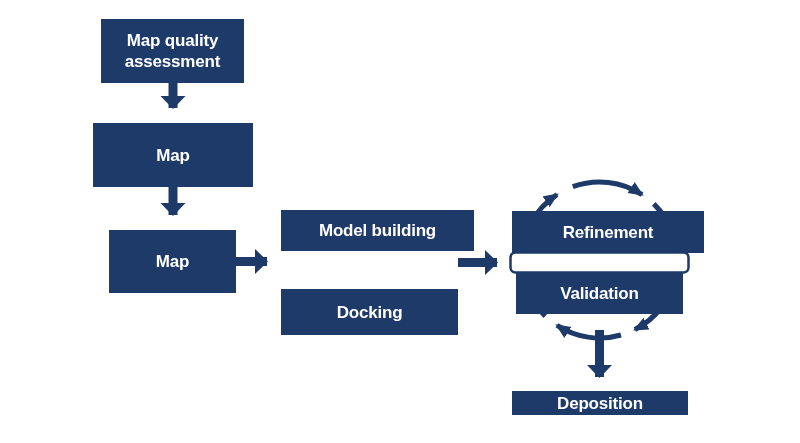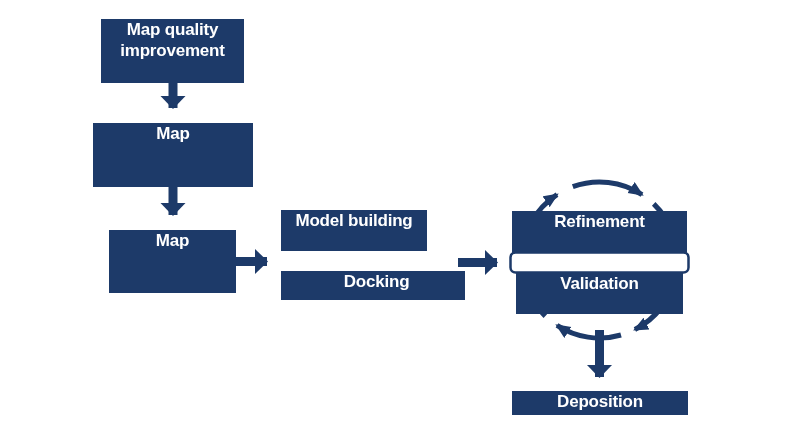--- a/index.html
+++ b/index.html
@@ -15,36 +15,36 @@
     position: absolute;
     left: 0; top: 0;
     width: 800px; height: 443px;
   }
   .node {
     position: absolute;
     background: #1d3a69;
     color: #ffffff;
     display: flex;
     flex-direction: column;
-    justify-content: flex-start;
+    justify-content: center;
     align-items: center;
     text-align: center;
     font-weight: 700;
     font-size: 17px;
     line-height: 21px;
     letter-spacing: -0.2px;
   }
   .node span { display: block; }
   
   #n-map-quality     { left: 101px; top: 19px;  width: 143px; height: 64px; }
   #n-map-improvement { left: 93px;  top: 123px; width: 160px; height: 64px; }
   #n-map-symmetry    { left: 109px; top: 230px; width: 127px; height: 63px; }
-  #n-model-building  { left: 281px; top: 210px; width: 146px; height: 41px; }
-  #n-docking         { left: 281px; top: 271px; width: 177px; height: 29px; padding-left: 7px; }
-  #n-refinement      { left: 512px; top: 211px; width: 175px; height: 42px; }
+  #n-model-building  { left: 281px; top: 210px; width: 193px; height: 41px; }
+  #n-docking         { left: 281px; top: 289px; width: 177px; height: 46px; }
+  #n-refinement      { left: 512px; top: 211px; width: 192px; height: 42px; }
   #n-validation      { left: 516px; top: 273px; width: 167px; height: 41px; }
   #n-deposition      { left: 512px; top: 391px; width: 176px; height: 24px; }
 </style>
 </head>
 <body>
 
 <div id="stage">
 
   <svg id="connector-layer" viewBox="0 0 800 443" xmlns="http://www.w3.org/2000/svg">
     <defs>
@@ -72,21 +72,21 @@
       <path d="M173,82 V108" stroke-width="9" marker-end="url(#ah)"></path>
       <path d="M173,187 V215" stroke-width="9" marker-end="url(#ah)"></path>
       <path d="M236,261.5 H267" stroke-width="9" marker-end="url(#ah)"></path>
       <path d="M458,262.5 H497" stroke-width="9" marker-end="url(#ah)"></path>
       <path d="M599.5,330 V377" stroke-width="9" marker-end="url(#ah)"></path>
     </g>
   </svg>
 
   <div class="node" id="n-map-quality">
     <span>Map quality</span>
-    <span>improvement</span>
+    <span>assessment</span>
   </div>
 
   <div class="node" id="n-map-improvement">
     <span>Map</span>
   </div>
 
   <div class="node" id="n-map-symmetry">
     <span>Map</span>
   </div>
 

